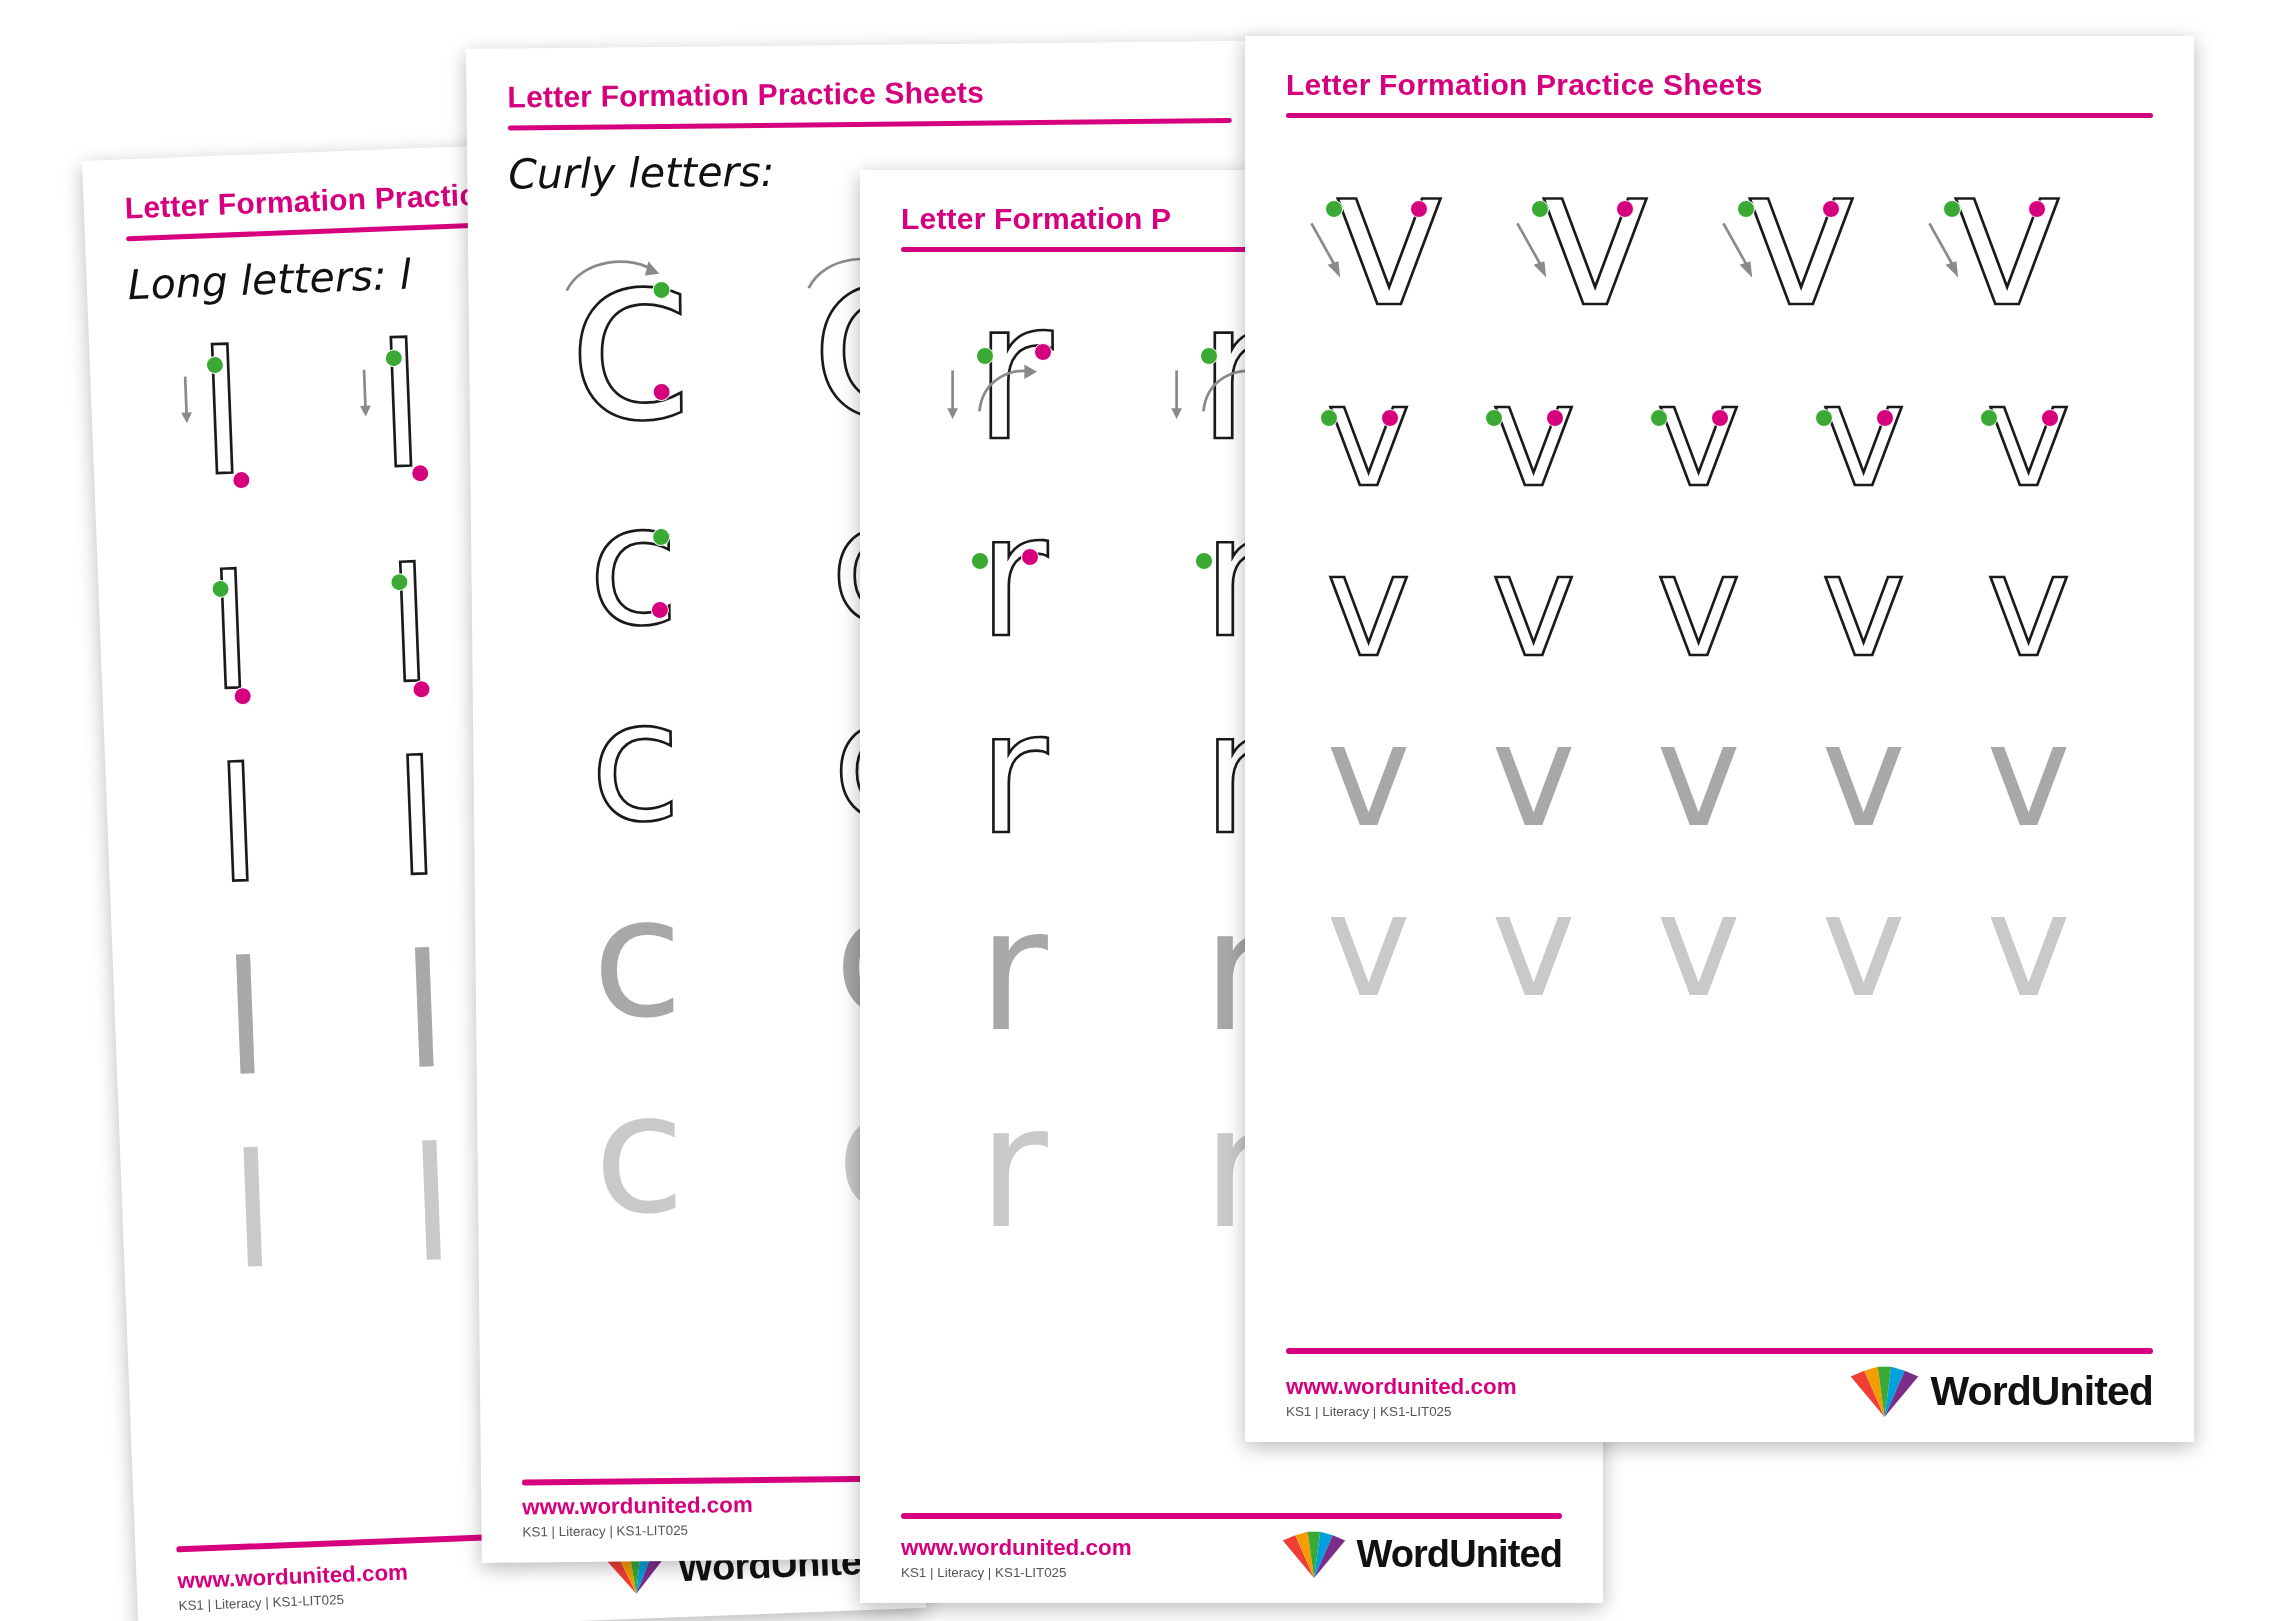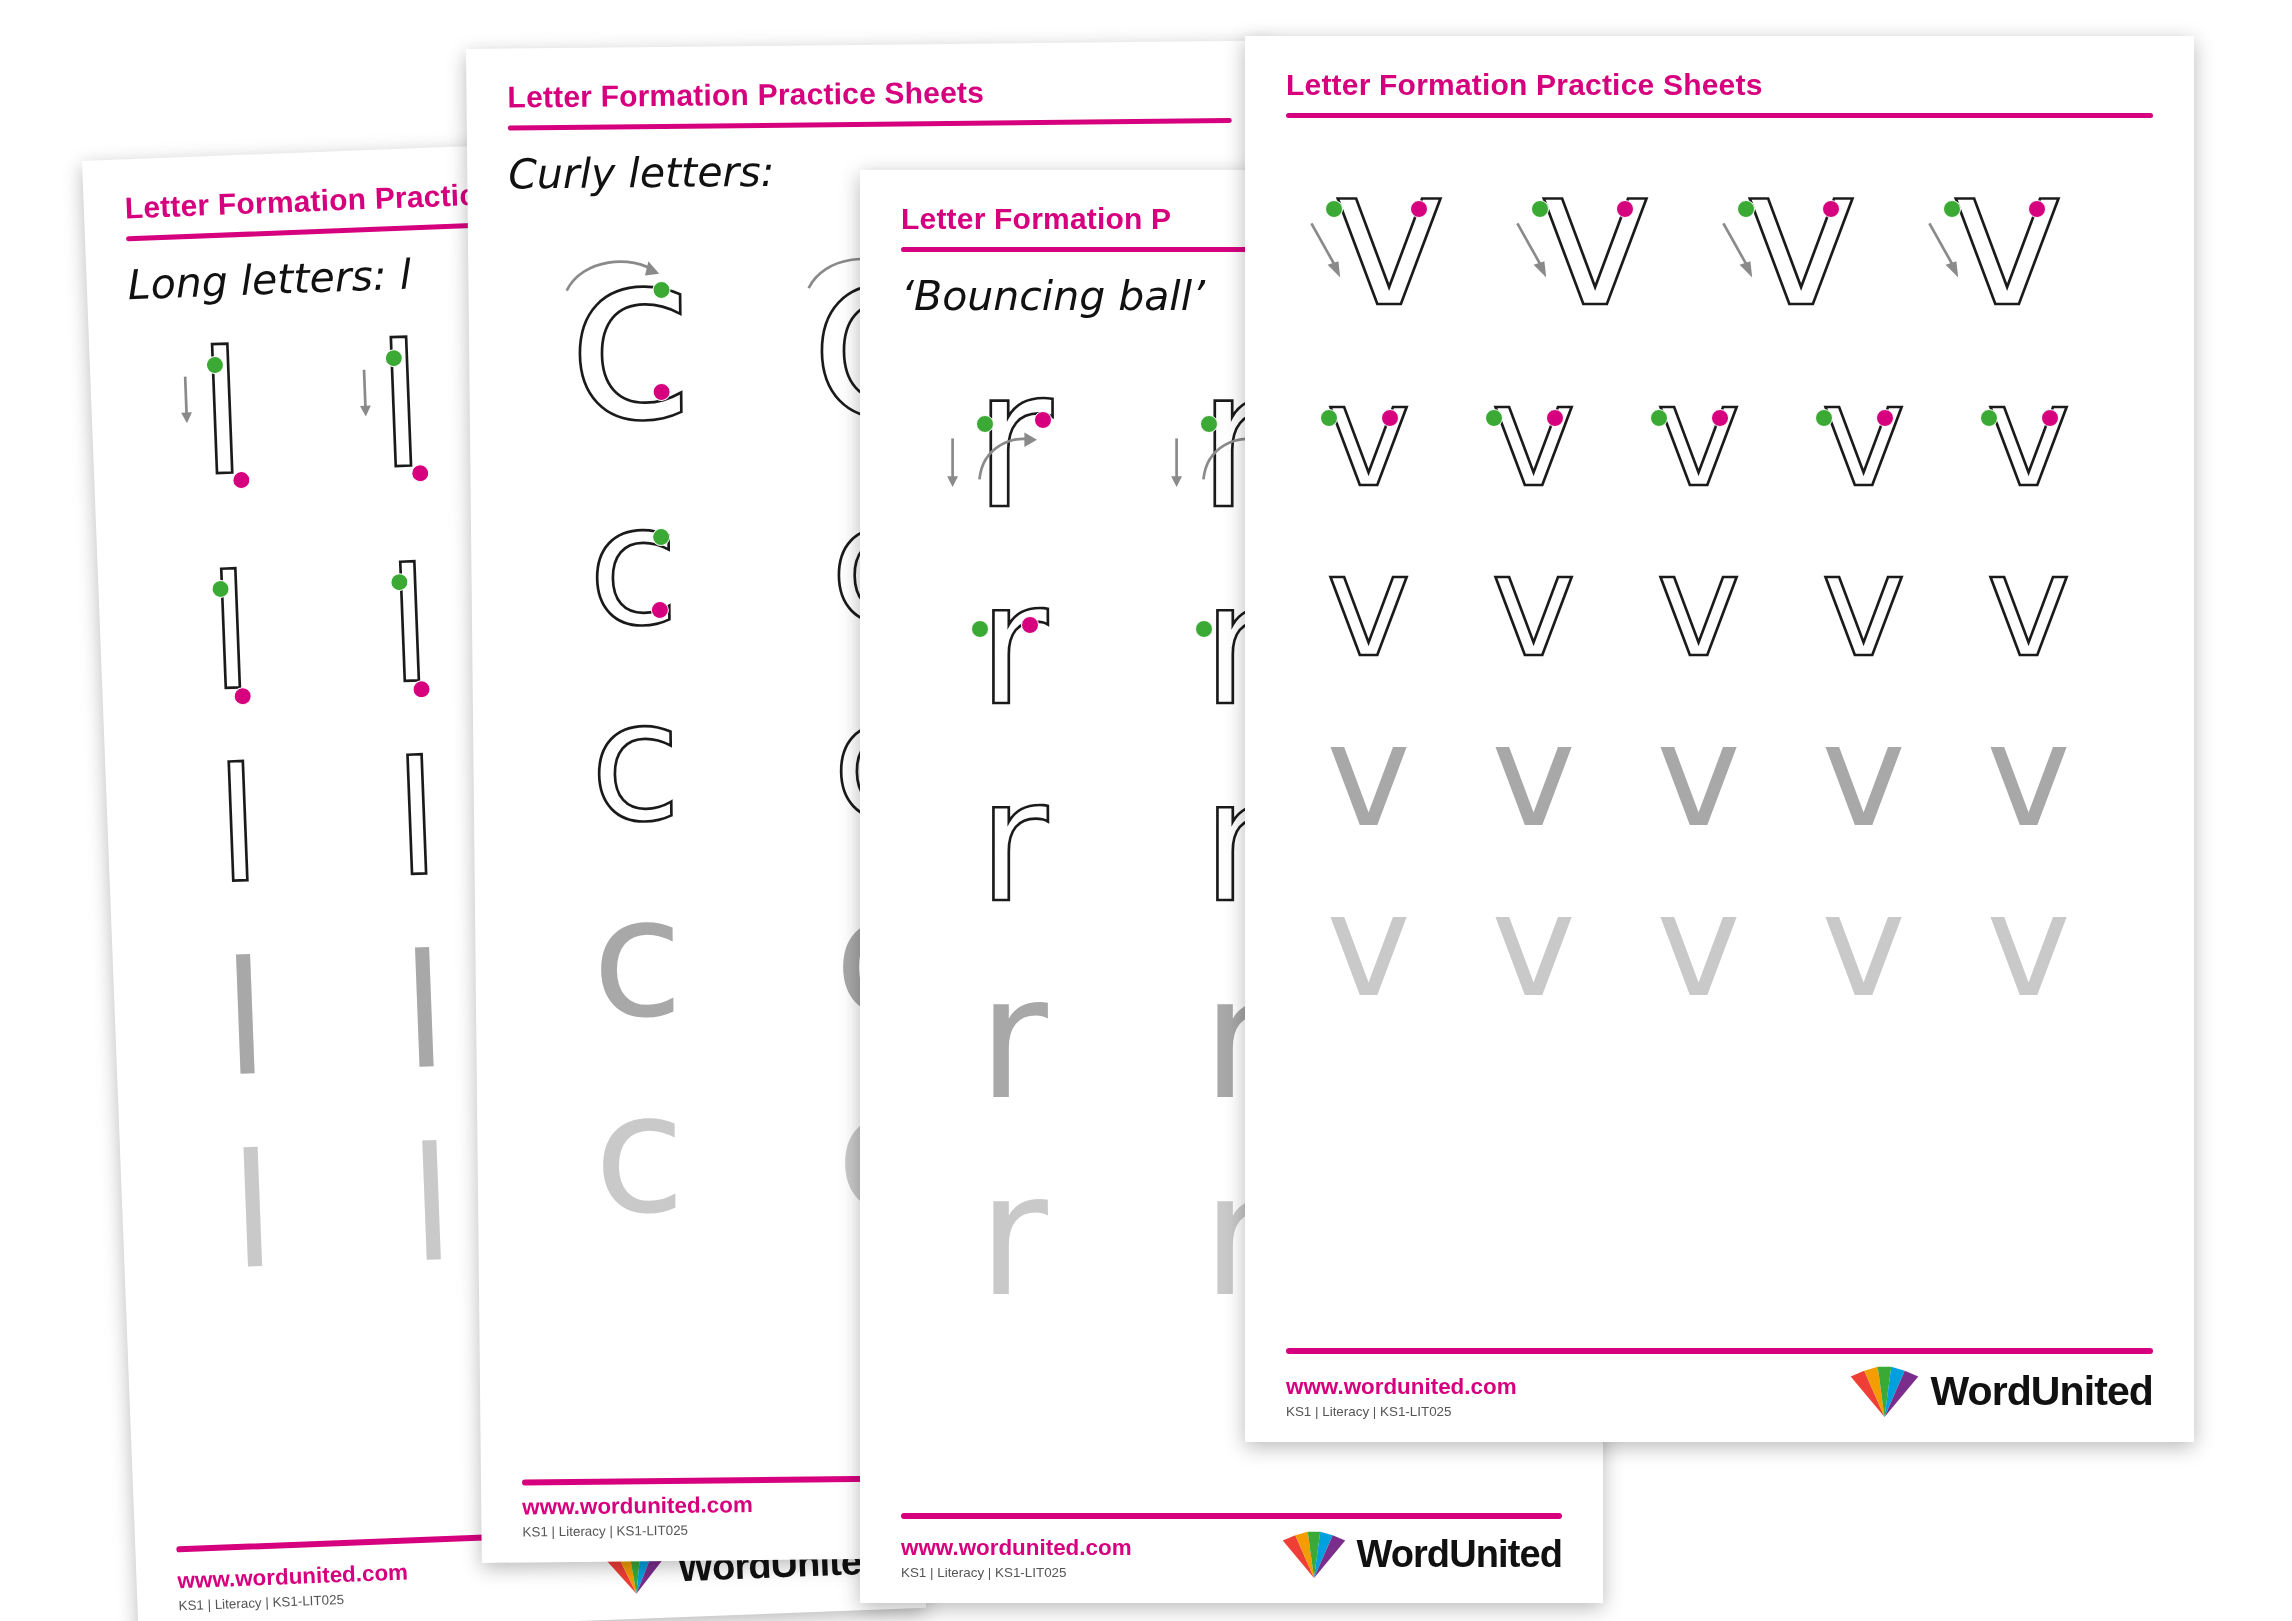--- a/index.html
+++ b/index.html
@@ -268,21 +268,20 @@
           <div class="footer-meta">KS1 | Literacy | KS1-LIT025</div>
         </div>
       </div>
     </div>
   </div>
 
   <div class="sheet" id="sheet-bouncing">
     <div class="sheet-inner">
       <div class="sheet-title">Letter Formation P</div>
       <div class="title-rule"></div>
-      <div class="sheet-sub">‘Bouncing ball’</div>
 
       <div class="grid">
         <div class="row" style="margin-top:14.3px;">
           <div style="position:relative;width:224px;">
             <div class="glyph outline" style="font-size:193px;">r</div>
             <span class="dot green" style="left:75px;top:72px;"></span>
             <span class="dot pink" style="left:133px;top:68px;"></span>
             <svg class="arrow" width="45" height="72" style="left:39px;top:90px;" viewBox="0 0 50 80">
               <path d="M14 6 L14 54" stroke="#8a8a8a" stroke-width="3" fill="none"></path>
               <path d="M8 48 L14 60 L20 48 Z" fill="#8a8a8a"></path>

